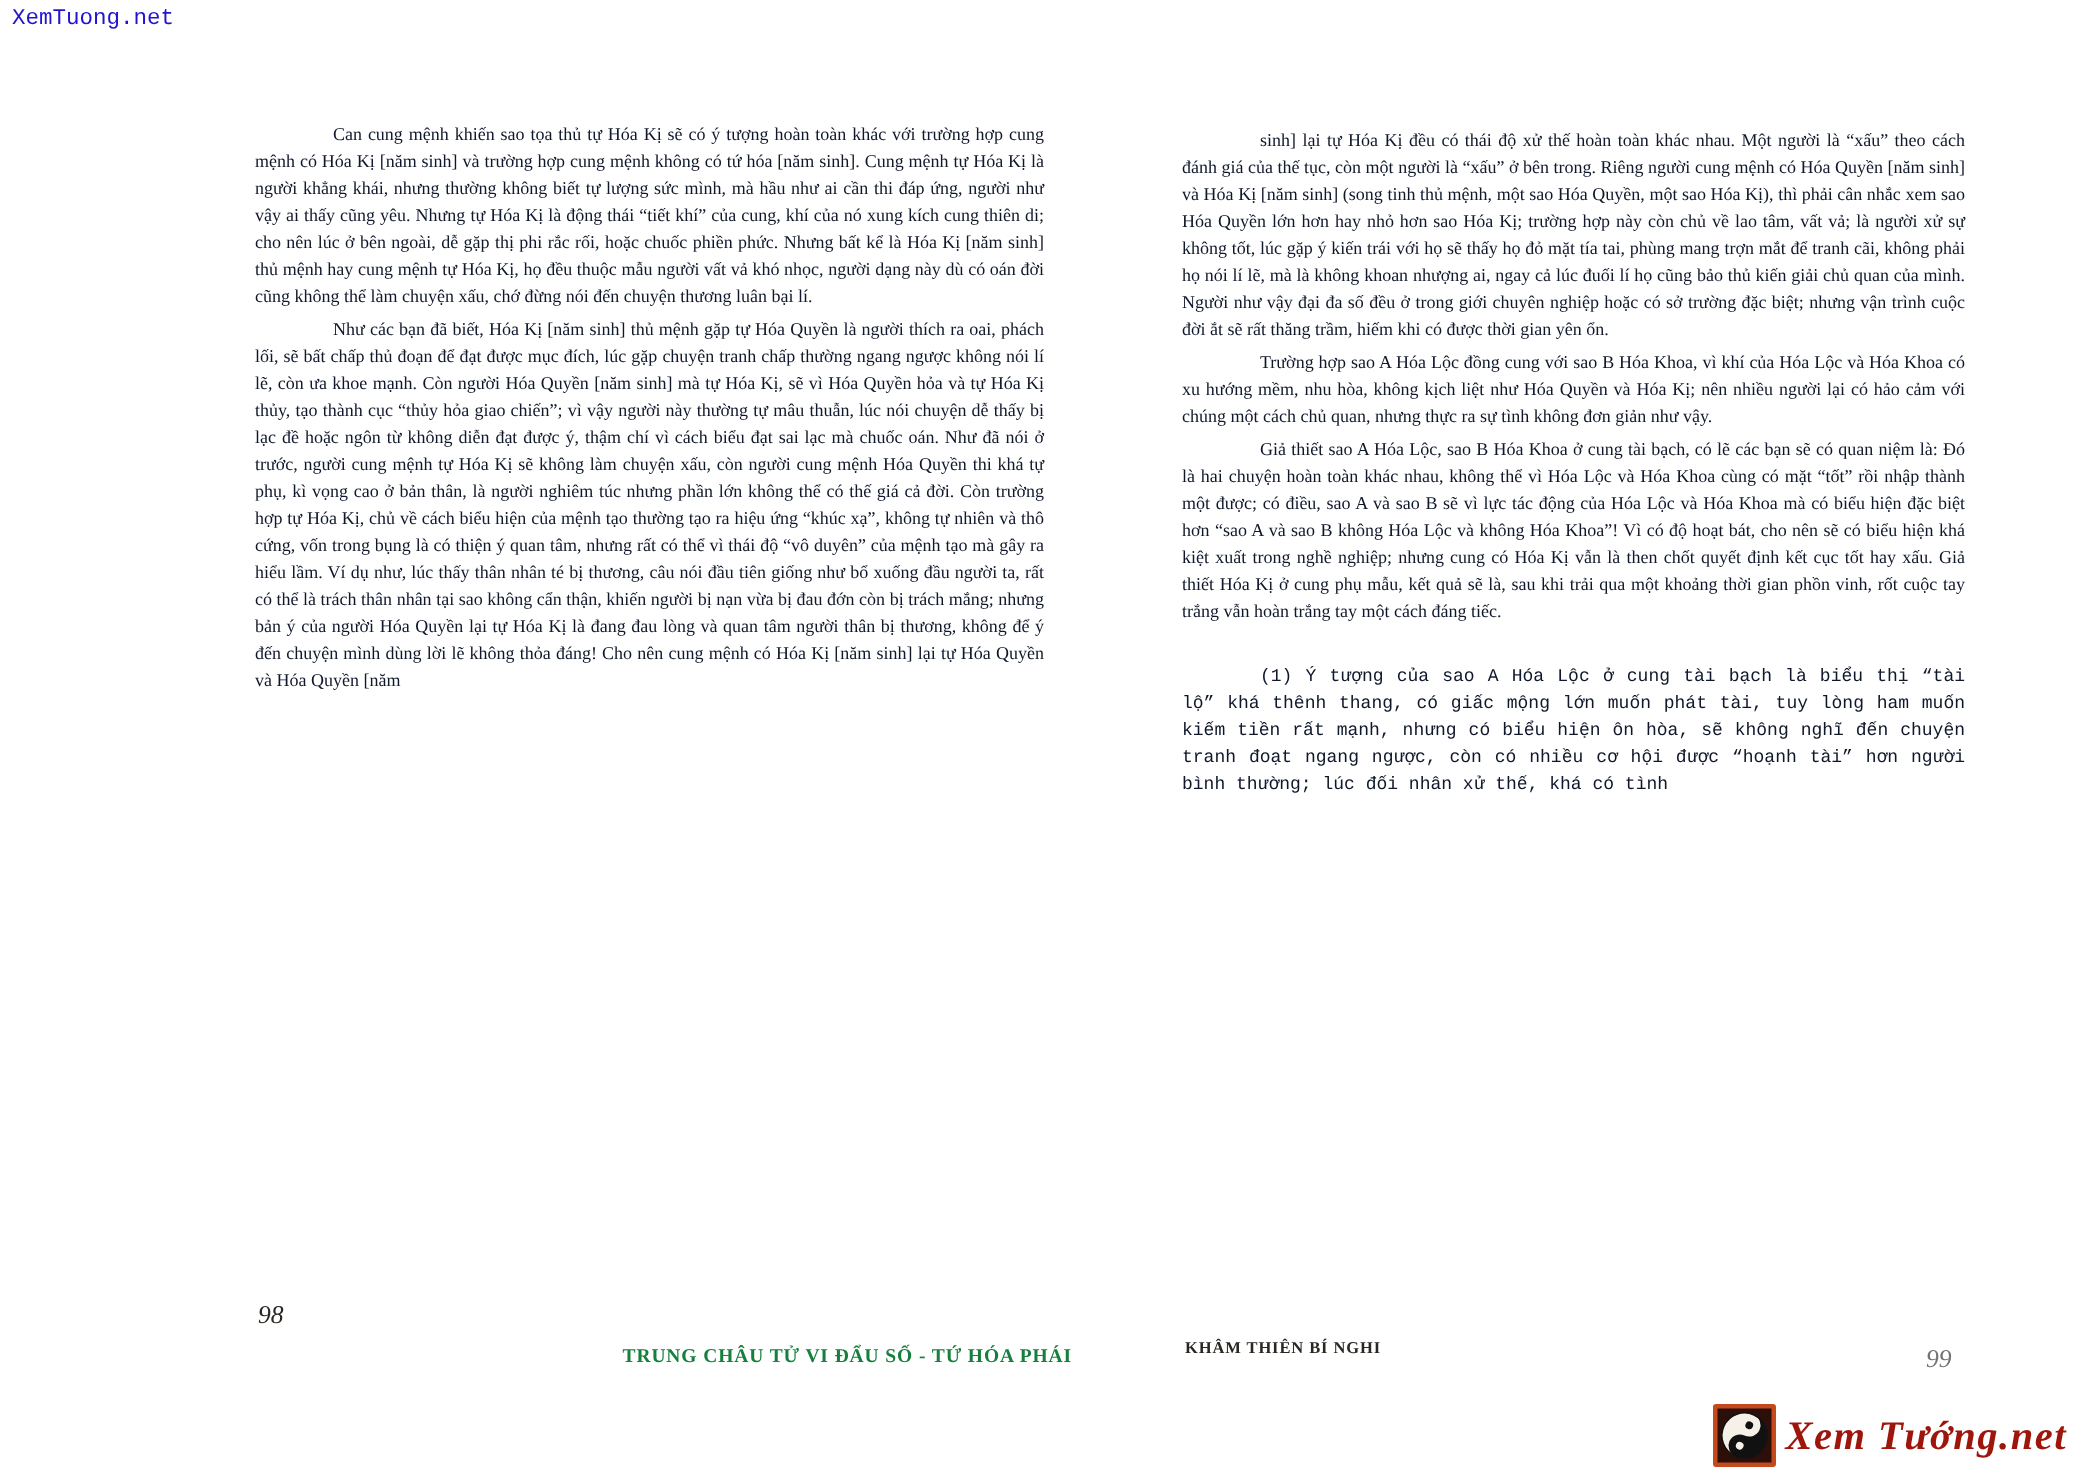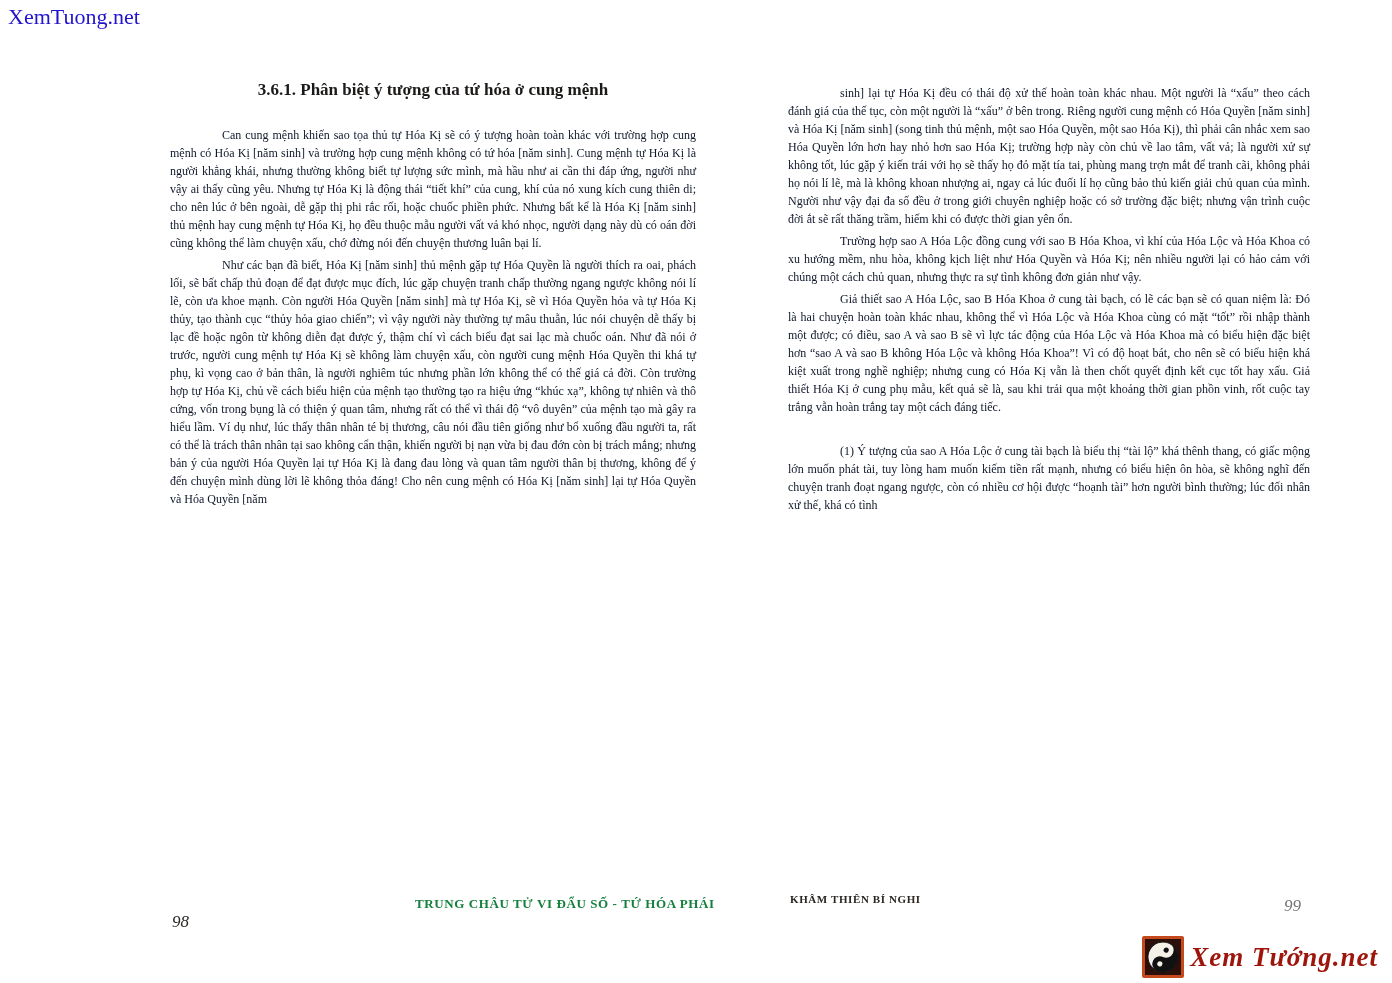--- a/index.html
+++ b/index.html
@@ -5,22 +5,22 @@
   html, body { margin: 0; padding: 0; }
   body {
     width: 1392px; height: 983px;
     background: #ffffff;
     position: relative;
     overflow: hidden;
     font-family: "Liberation Serif", serif;
   }
   .watermark {
     position: absolute; left: 8px; top: 4px;
-    font-family: Liberation Serif, serif;
-    font-size: 22px; font-weight: 500;
+    font-family: Liberation Mono, monospace;
+    font-size: 15px; font-weight: 500;
     color: #2213cf;
     cursor: pointer;
   }
   .page-col {
     position: absolute;
     color: #262220;
   }
   .page-left  { left: 170px; top: 80px;  width: 526px; }
   .page-right { left: 788px; top: 84px;  width: 522px; }
 
@@ -44,24 +44,24 @@
   }
   .para {
     font-size: 12px;
     line-height: 18px;
     text-align: justify;
     text-indent: 52px;
     margin: 0;
     color: #0f172a;
   }
   .para + .para { margin-top: 4px; }
-  .para.gap-top { margin-top: 26px; }
+  .para.gap-top { margin-top: 26px; font-family: Liberation Mono, monospace; }
 
   .footer-left-num {
-    position: absolute; left: 172px; top: 912px;
+    position: absolute; left: 172px; top: 867px;
     font-size: 17px; font-style: italic; color: #2a2622;
   }
   .footer-left-title {
     position: absolute; left: 415px; top: 896px;
     font-size: 13px; font-weight: bold; letter-spacing: 0.6px;
     color: #15803d;
   }
   .footer-right-title {
     position: absolute; left: 790px; top: 893px;
     font-size: 11px; font-weight: bold; letter-spacing: 0.6px;
@@ -93,21 +93,20 @@
     letter-spacing: 1px;
     white-space: nowrap;
   }
 </style>
 </head>
 <body>
 
 <div class="watermark">XemTuong.net</div>
 
 <div class="page-col page-left">
-  <div class="h-sub">3.6.1. Phân biệt ý tượng của tứ hóa ở cung mệnh</div>
   <p class="para">Can cung mệnh khiến sao tọa thủ tự Hóa Kị sẽ có ý tượng hoàn toàn khác với trường hợp cung mệnh có Hóa Kị [năm sinh] và trường hợp cung mệnh không có tứ hóa [năm sinh]. Cung mệnh tự Hóa Kị là người khẳng khái, nhưng thường không biết tự lượng sức mình, mà hầu như ai cần thi đáp ứng, người như vậy ai thấy cũng yêu. Nhưng tự Hóa Kị là động thái “tiết khí” của cung, khí của nó xung kích cung thiên di; cho nên lúc ở bên ngoài, dễ gặp thị phi rắc rối, hoặc chuốc phiền phức. Nhưng bất kể là Hóa Kị [năm sinh] thủ mệnh hay cung mệnh tự Hóa Kị, họ đều thuộc mẫu người vất vả khó nhọc, người dạng này dù có oán đời cũng không thể làm chuyện xấu, chớ đừng nói đến chuyện thương luân bại lí.</p>
   <p class="para">Như các bạn đã biết, Hóa Kị [năm sinh] thủ mệnh gặp tự Hóa Quyền là người thích ra oai, phách lối, sẽ bất chấp thủ đoạn để đạt được mục đích, lúc gặp chuyện tranh chấp thường ngang ngược không nói lí lẽ, còn ưa khoe mạnh. Còn người Hóa Quyền [năm sinh] mà tự Hóa Kị, sẽ vì Hóa Quyền hỏa và tự Hóa Kị thủy, tạo thành cục “thủy hỏa giao chiến”; vì vậy người này thường tự mâu thuẫn, lúc nói chuyện dễ thấy bị lạc đề hoặc ngôn từ không diễn đạt được ý, thậm chí vì cách biểu đạt sai lạc mà chuốc oán. Như đã nói ở trước, người cung mệnh tự Hóa Kị sẽ không làm chuyện xấu, còn người cung mệnh Hóa Quyền thi khá tự phụ, kì vọng cao ở bản thân, là người nghiêm túc nhưng phần lớn không thể có thế giá cả đời. Còn trường hợp tự Hóa Kị, chủ về cách biểu hiện của mệnh tạo thường tạo ra hiệu ứng “khúc xạ”, không tự nhiên và thô cứng, vốn trong bụng là có thiện ý quan tâm, nhưng rất có thể vì thái độ “vô duyên” của mệnh tạo mà gây ra hiểu lầm. Ví dụ như, lúc thấy thân nhân té bị thương, câu nói đầu tiên giống như bổ xuống đầu người ta, rất có thể là trách thân nhân tại sao không cẩn thận, khiến người bị nạn vừa bị đau đớn còn bị trách mắng; nhưng bản ý của người Hóa Quyền lại tự Hóa Kị là đang đau lòng và quan tâm người thân bị thương, không để ý đến chuyện mình dùng lời lẽ không thỏa đáng! Cho nên cung mệnh có Hóa Kị [năm sinh] lại tự Hóa Quyền và Hóa Quyền [năm</p>
 </div>
 
 <div class="page-col page-right">
   <p class="para">sinh] lại tự Hóa Kị đều có thái độ xử thế hoàn toàn khác nhau. Một người là “xấu” theo cách đánh giá của thế tục, còn một người là “xấu” ở bên trong. Riêng người cung mệnh có Hóa Quyền [năm sinh] và Hóa Kị [năm sinh] (song tinh thủ mệnh, một sao Hóa Quyền, một sao Hóa Kị), thì phải cân nhắc xem sao Hóa Quyền lớn hơn hay nhỏ hơn sao Hóa Kị; trường hợp này còn chủ về lao tâm, vất vả; là người xử sự không tốt, lúc gặp ý kiến trái với họ sẽ thấy họ đỏ mặt tía tai, phùng mang trợn mắt để tranh cãi, không phải họ nói lí lẽ, mà là không khoan nhượng ai, ngay cả lúc đuối lí họ cũng bảo thủ kiến giải chủ quan của mình. Người như vậy đại đa số đều ở trong giới chuyên nghiệp hoặc có sở trường đặc biệt; nhưng vận trình cuộc đời ắt sẽ rất thăng trầm, hiếm khi có được thời gian yên ổn.</p>
   <p class="para">Trường hợp sao A Hóa Lộc đồng cung với sao B Hóa Khoa, vì khí của Hóa Lộc và Hóa Khoa có xu hướng mềm, nhu hòa, không kịch liệt như Hóa Quyền và Hóa Kị; nên nhiều người lại có hảo cảm với chúng một cách chủ quan, nhưng thực ra sự tình không đơn giản như vậy.</p>
   <p class="para">Giả thiết sao A Hóa Lộc, sao B Hóa Khoa ở cung tài bạch, có lẽ các bạn sẽ có quan niệm là: Đó là hai chuyện hoàn toàn khác nhau, không thể vì Hóa Lộc và Hóa Khoa cùng có mặt “tốt” rồi nhập thành một được; có điều, sao A và sao B sẽ vì lực tác động của Hóa Lộc và Hóa Khoa mà có biểu hiện đặc biệt hơn “sao A và sao B không Hóa Lộc và không Hóa Khoa”! Vì có độ hoạt bát, cho nên sẽ có biểu hiện khá kiệt xuất trong nghề nghiệp; nhưng cung có Hóa Kị vẫn là then chốt quyết định kết cục tốt hay xấu. Giả thiết Hóa Kị ở cung phụ mẫu, kết quả sẽ là, sau khi trải qua một khoảng thời gian phồn vinh, rốt cuộc tay trắng vẫn hoàn trắng tay một cách đáng tiếc.</p>
   <p class="para gap-top">(1) Ý tượng của sao A Hóa Lộc ở cung tài bạch là biểu thị “tài lộ” khá thênh thang, có giấc mộng lớn muốn phát tài, tuy lòng ham muốn kiếm tiền rất mạnh, nhưng có biểu hiện ôn hòa, sẽ không nghĩ đến chuyện tranh đoạt ngang ngược, còn có nhiều cơ hội được “hoạnh tài” hơn người bình thường; lúc đối nhân xử thế, khá có tình</p>
 </div>

